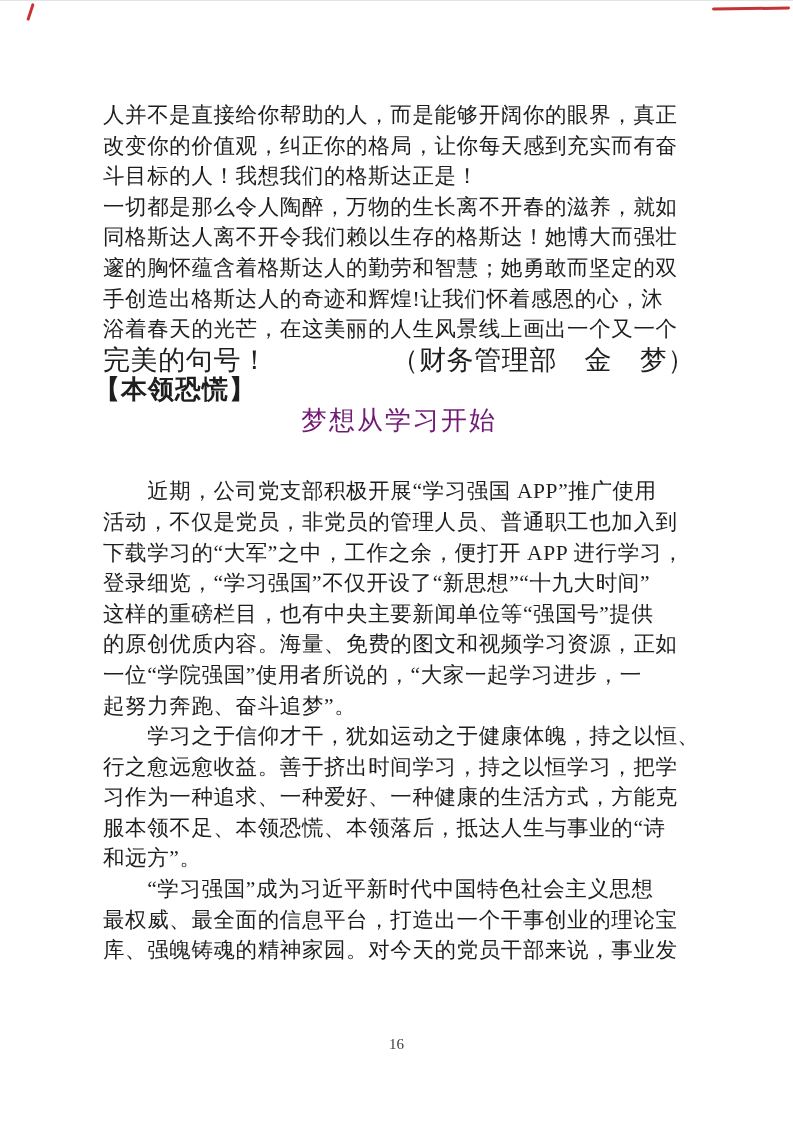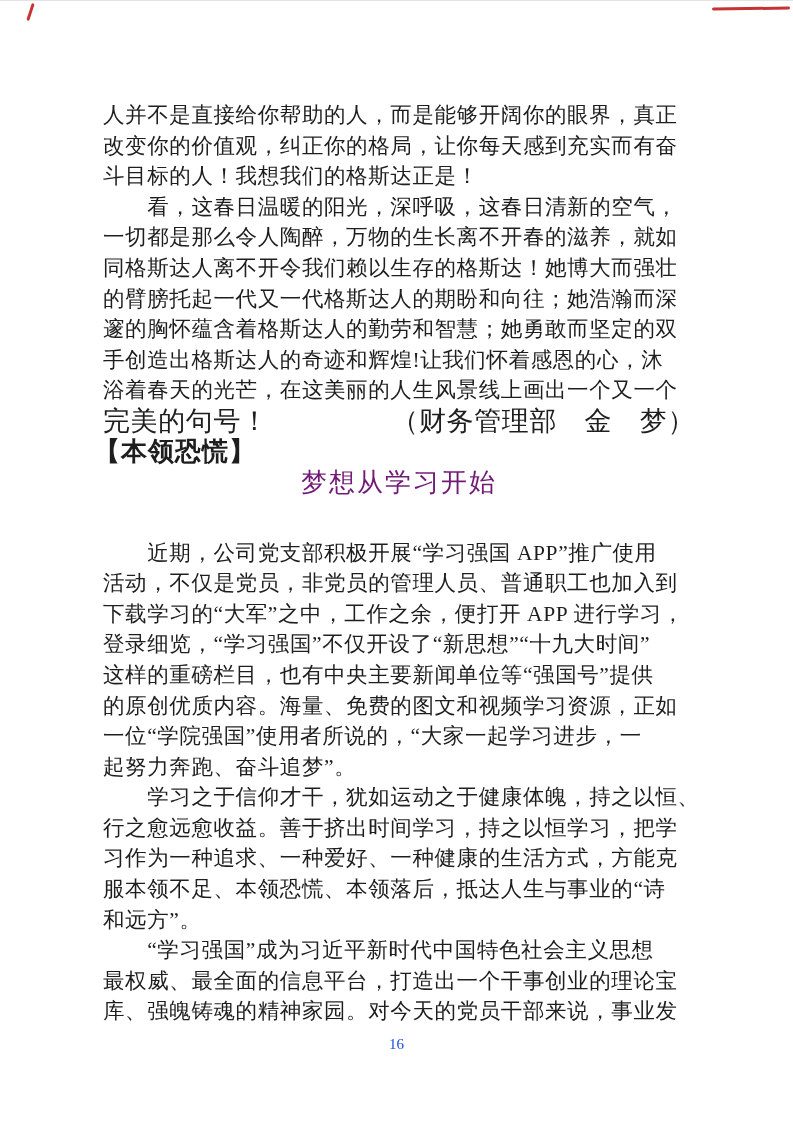--- a/index.html
+++ b/index.html
@@ -44,21 +44,21 @@
     font-family: "Liberation Serif", "DejaVu Serif", serif;
   }
   .article-title {
     font-family: "Liberation Sans", "DejaVu Sans", sans-serif;
     font-size: 26px; line-height: 30px; text-align: center;
     letter-spacing: 2px; font-weight: 500; color: #701a75;
     margin-bottom: 41px;
   }
   .page-number {
     position: absolute; top: 1036px; left: 0; width: 100%;
-    text-align: center; font-size: 15px; color: #1d4ed8;
+    text-align: center; font-size: 15px; color: #404040;
     font-family: "Liberation Serif", "DejaVu Serif", serif;
   }
 </style>
 </head>
 <body>
 
 <div class="page">
 
   <div class="scan-edge"></div>
   <div class="red-stroke-left"></div>
@@ -66,24 +66,22 @@
 
   <div class="text-col">
 
     <div>
         <div class="tline">人并不是直接给你帮助的人，而是能够开阔你的眼界，真正</div>
         <div class="tline">改变你的价值观，纠正你的格局，让你每天感到充实而有奋</div>
         <div class="tline">斗目标的人！我想我们的格斯达正是！</div>
       </div>
 
     <div>
-        <div class="tline">　　看，这春日温暖的阳光，深呼吸，这春日清新的空气，</div>
         <div class="tline">一切都是那么令人陶醉，万物的生长离不开春的滋养，就如</div>
         <div class="tline">同格斯达人离不开令我们赖以生存的格斯达！她博大而强壮</div>
-        <div class="tline">的臂膀托起一代又一代格斯达人的期盼和向往；她浩瀚而深</div>
         <div class="tline">邃的胸怀蕴含着格斯达人的勤劳和智慧；她勇敢而坚定的双</div>
         <div class="tline">手创造出格斯达人的奇迹和辉煌!让我们怀着感恩的心，沐</div>
         <div class="tline">浴着春天的光芒，在这美丽的人生风景线上画出一个又一个</div>
       </div>
 
     <div class="sig-line">
       <span>完美的句号！</span>
       <span>（财务管理部　金　梦）</span>
     </div>
 

